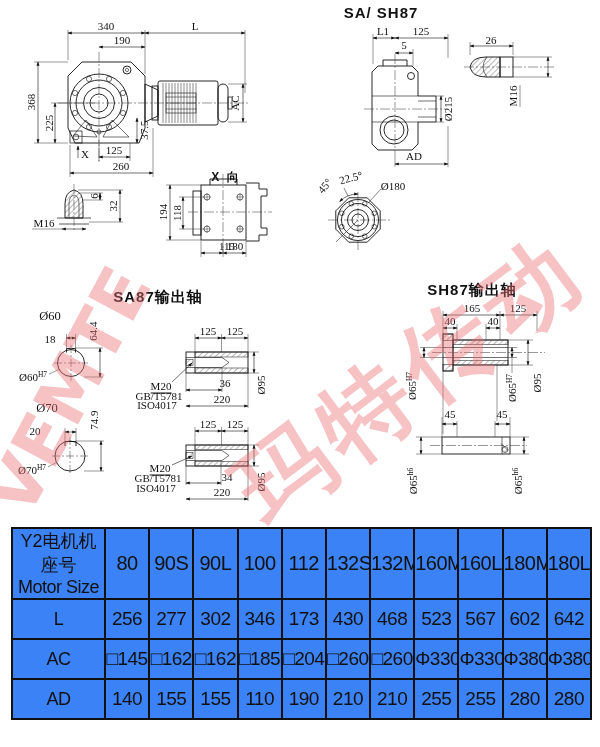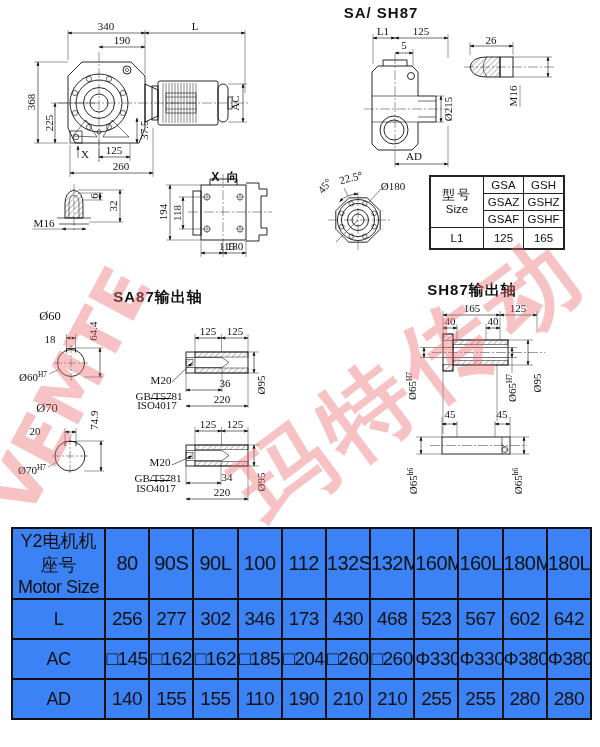--- a/index.html
+++ b/index.html
@@ -7,21 +7,21 @@
         font-family:"Liberation Sans","DejaVu Sans",sans-serif;color:#111;}
   #lines{position:absolute;left:0;top:0;z-index:1;}
   .d{position:absolute;transform:translate(-50%,-50%);font-family:"Liberation Serif","DejaVu Serif",serif;
      font-size:11px;line-height:1;white-space:nowrap;z-index:3;color:#111;}
   .r{transform:translate(-50%,-50%) rotate(-90deg);}
   .t{position:absolute;transform:translate(-50%,-50%);font-family:"Liberation Sans","DejaVu Sans",sans-serif;
      font-size:15px;font-weight:600;letter-spacing:1px;white-space:nowrap;z-index:3;}
   .ts{font-size:12px;font-weight:600;letter-spacing:2px;}
   .tol{font-size:7.5px;vertical-align:4px;letter-spacing:0;}
   .std{font-size:11px;font-family:"Liberation Serif",serif;}
-  .m20{border-bottom:1px solid #111;padding-bottom:12px;}
+  .m20{border-bottom:1px solid #111;padding-bottom:1px;}
   
   #sizeTable{position:absolute;left:429px;top:175px;z-index:4;border-collapse:collapse;
              border:2px solid #222;background:#fff;}
   #sizeTable td{border:1px solid #222;text-align:center;vertical-align:middle;
                 font-size:11.5px;padding:0;}
   #sizeTable .c1{width:52px;} #sizeTable .c2{width:39px;} #sizeTable .c3{width:39px;}
   #sizeTable tr{height:17px;} #sizeTable tr.lr{height:22px;font-size:12.5px;}
   #sizeTable .hd div{line-height:1.15;}
   #sizeTable .hd .cn{font-size:13px;letter-spacing:2px;}
   #sizeTable .hd .en{font-size:11.5px;}
@@ -289,45 +289,20 @@
 <span class="t ts" style="left:226px;top:177px">X 向</span>
 <span class="d r" style="left:163px;top:212px">194</span>
 <span class="d r" style="left:177px;top:213px">118</span>
 <span class="d" style="left:227px;top:246px">115</span>
 <span class="d" style="left:235px;top:246px">180</span>
 
 <span class="d" style="left:325px;top:186px;transform:translate(-50%,-50%) rotate(-50deg)">45°</span>
 <span class="d" style="left:351px;top:178px;transform:translate(-50%,-50%) rotate(-15deg)">22.5°</span>
 <span class="d" style="left:393px;top:186px">Ø180</span>
 
-<table id="sizeTable">
-  <tbody>
-        <tr>
-    <td class="c1 hd" rowspan="3">
-      <div class="cn">型号</div>
-      <div class="en">Size</div>
-    </td>
-    <td class="c2">GSA</td>
-    <td class="c3">GSH</td>
-  </tr>
-  <tr>
-    <td>GSAZ</td>
-    <td>GSHZ</td>
-  </tr>
-  <tr>
-    <td>GSAF</td>
-    <td>GSHF</td>
-  </tr>
-  <tr class="lr">
-    <td>L1</td>
-    <td>125</td>
-    <td>165</td>
-  </tr>
-</tbody>
-    </table>
 
 <span class="t" style="left:158px;top:297px">SA87输出轴</span>
 <span class="d" style="left:50px;top:316px;font-size:12.5px">Ø60</span>
 <span class="d" style="left:50px;top:339px">18</span>
 <span class="d r" style="left:93px;top:331px">64.4</span>
 <span class="d" style="left:33px;top:377px"><span>Ø60</span><sup class="tol">H7</sup></span>
 <span class="d" style="left:208px;top:331px">125</span>
 <span class="d" style="left:235px;top:331px">125</span>
 <span class="d" style="left:225px;top:383px">36</span>
 <span class="d" style="left:222px;top:399px">220</span>

